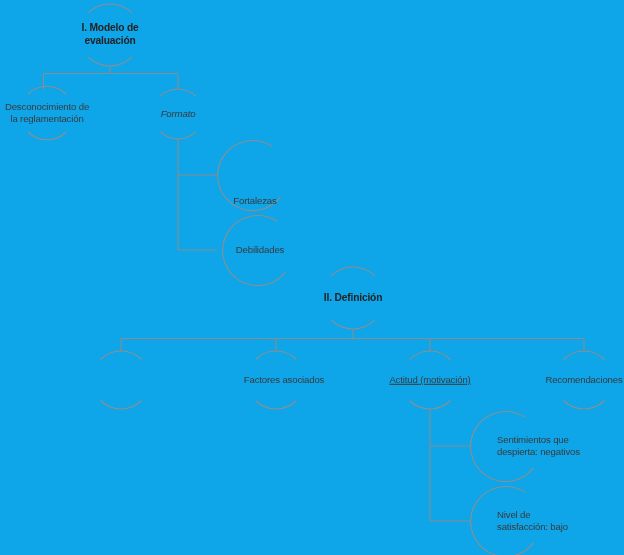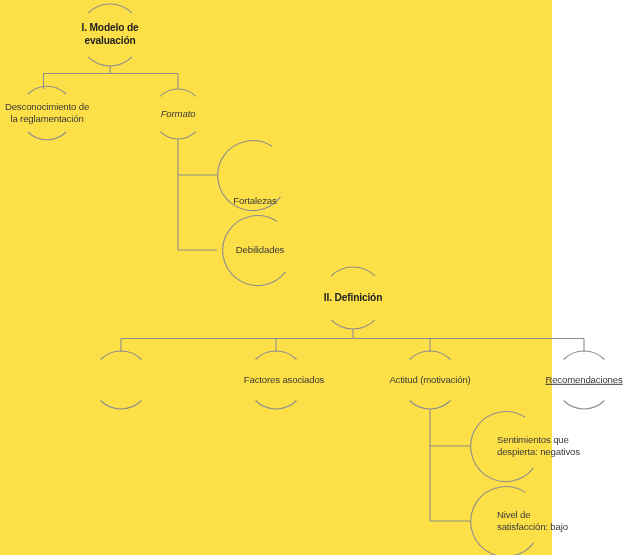--- a/index.html
+++ b/index.html
@@ -8,23 +8,23 @@
     background: #ffffff;
   }
   body {
     font-family: "Liberation Sans", sans-serif;
     width: 624px;
     height: 555px;
     overflow: hidden;
   }
   #diagram-root {
     position: relative;
-    width: 552px;
+    width: 624px;
     height: 555px;
-    background: #fde047;
+    background: #0ea5e9;
   }
   svg#diagram-svg {
     position: absolute;
     top: 0;
     left: 0;
     width: 624px;
     height: 555px;
     display: block;
   }
   .node-arc {
@@ -178,25 +178,25 @@
 
   <div class="node-label bold" style="left:353px; top:298px;">
     <div>II. Definición</div>
   </div>
 
 
   <div class="node-label" style="left:284px; top:380px;">
     <div>Factores asociados</div>
   </div>
 
-  <div class="node-label" style="left:430px; top:380px;">
+  <div class="node-label" style="left:430px; top:380px;text-decoration:underline;">
     <div>Actitud (motivación)</div>
   </div>
 
-  <div class="node-label" style="left:584px; top:380px;text-decoration:underline;">
+  <div class="node-label" style="left:584px; top:380px;">
     <div>Recomendaciones</div>
   </div>
 
   <div class="node-label left-anchor" style="left:497px; top:521px;">
     <div>Nivel de</div>
     <div>satisfacción: bajo</div>
   </div>
 
   <div class="node-label left-anchor" style="left:497px; top:446px;">
     <div>Sentimientos que</div>

